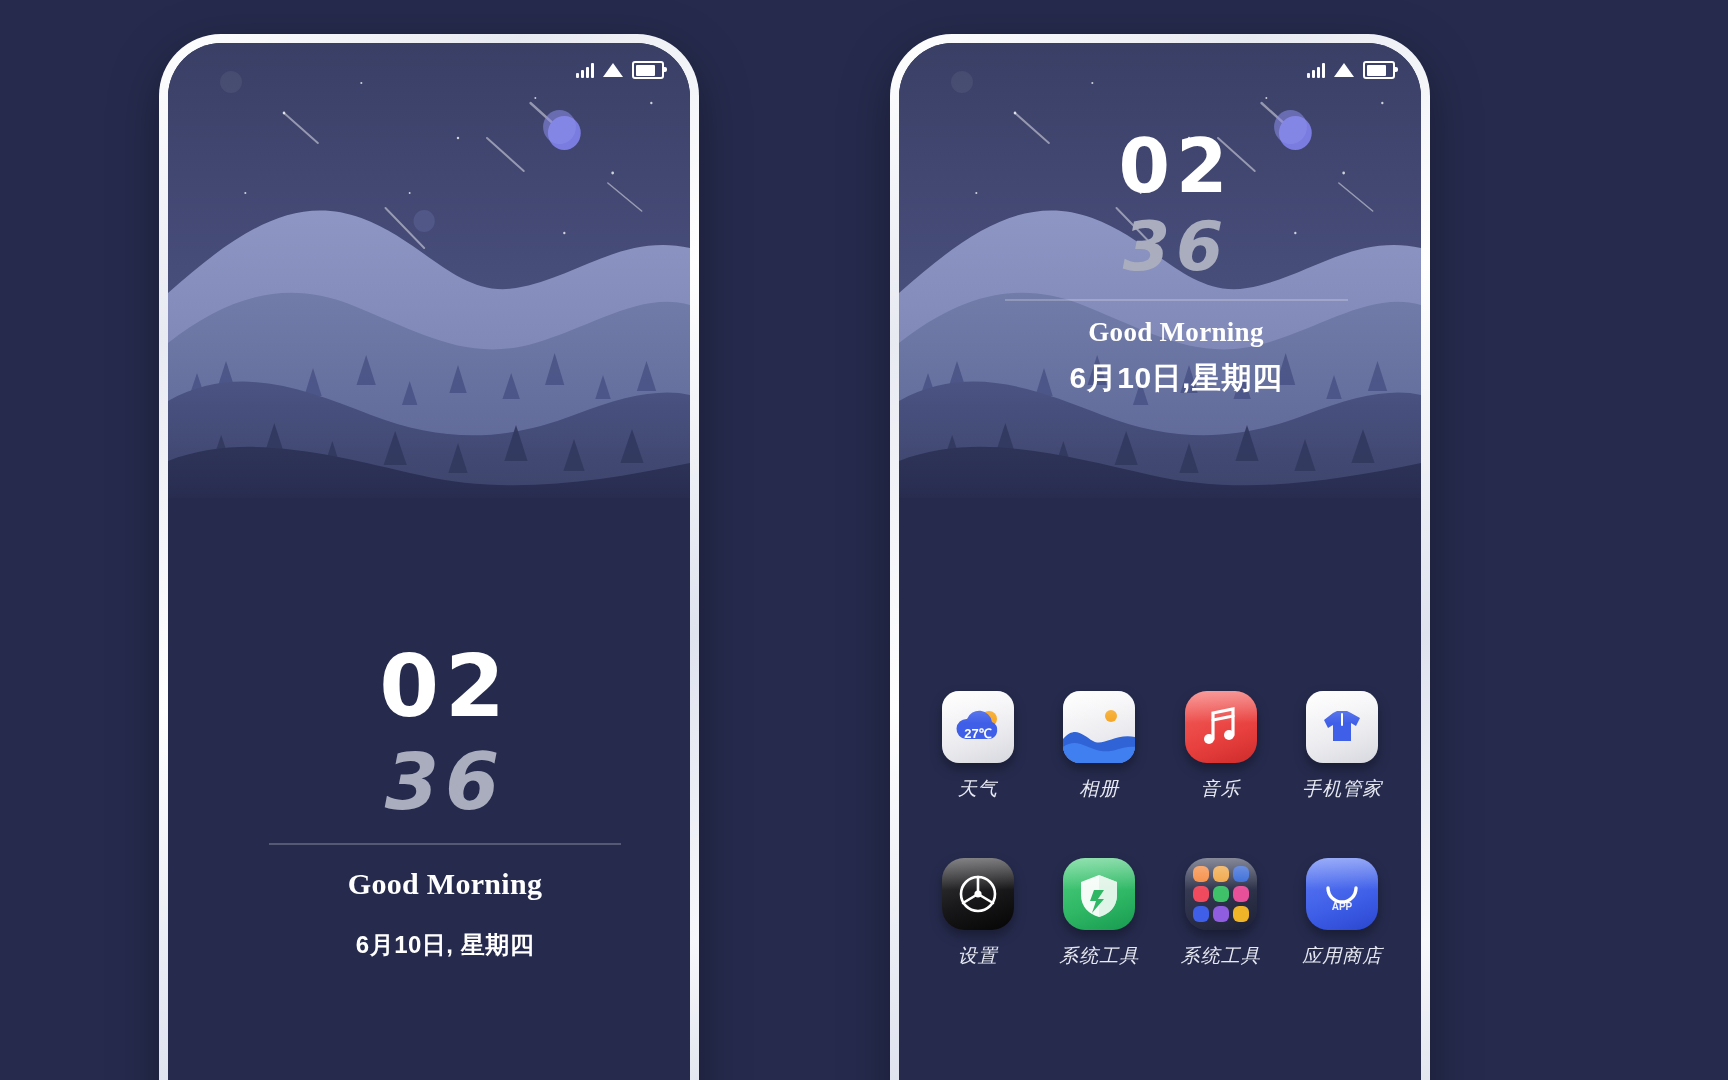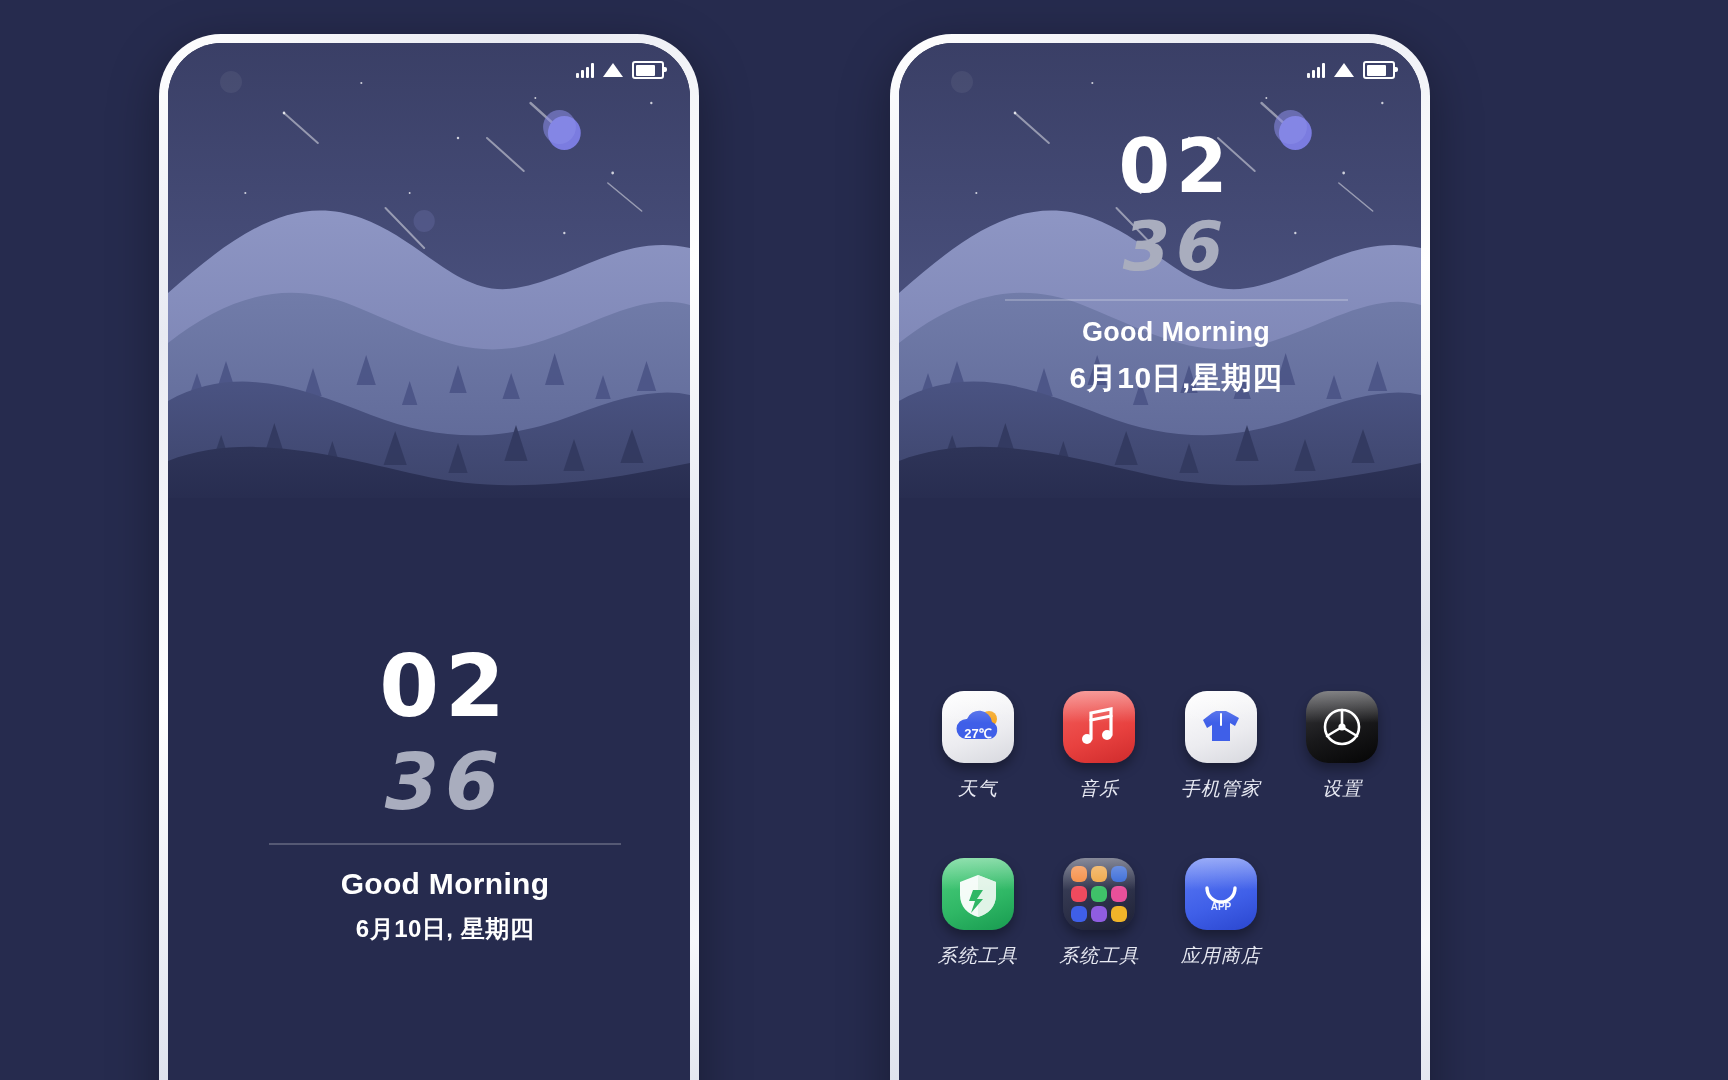--- a/index.html
+++ b/index.html
@@ -58,22 +58,22 @@
 
   
   .clock{position:absolute;left:0;right:0;text-align:center;z-index:6;padding-left:32px;}
   .clock .hh,.clock .mm{
     font-family:"DejaVu Sans",sans-serif;
     font-weight:700;letter-spacing:6px;line-height:1;
   }
   .clock .hh{font-size:86px;color:#ffffff;}
   .clock .mm{font-size:78px;color:#a9adbe;margin-top:14px;font-style:italic;}
   .clock .rule{height:2px;background:rgba(255,255,255,.22);margin:22px auto 0;width:72%;}
-  .clock .greet{margin-top:22px;font-size:30px;font-weight:600;color:#ffffff;letter-spacing:.3px;}
-  .clock .date{margin-top:12px;font-size:24px;font-weight:600;color:#ffffff;letter-spacing:.5px;}
+  .clock .greet{margin-top:22px;font-size:30px;font-weight:600;color:#ffffff;letter-spacing:.3px;font-family:Liberation Serif, serif;}
+  .clock .date{margin-top:28px;font-size:24px;font-weight:600;color:#ffffff;letter-spacing:.5px;}
 
   .clock.lock{top:600px;}
   .clock.home{top:86px;}
   .clock.home .hh{font-size:74px;}
   .clock.home .mm{font-size:68px;margin-top:10px;}
   .clock.home .rule{margin-top:18px;width:70%;}
   .clock.home .greet{margin-top:16px;font-size:27px;}
   .clock.home .date{margin-top:10px;font-size:30px;}
 
   
@@ -91,21 +91,21 @@
     display:flex;align-items:center;justify-content:center;
   }
   .ic:before{
     content:"";position:absolute;left:0;top:0;right:0;height:45%;
     background:linear-gradient(180deg,rgba(255,255,255,.38),rgba(255,255,255,0));
     pointer-events:none;
   }
   .ic svg{display:block;}
   .app .lbl{margin-top:13px;font-size:19px;color:#e7e9f2;font-weight:500;letter-spacing:1px;font-style:italic;}
 
-  .ic.white{background:linear-gradient(160deg,#ffffff,#ececf0 60%,#d7d8de);}
+  .ic.white{background:linear-gradient(160deg,#ffffff,#ececf0 60%,#d7d8de);border-radius:17px;}
   .ic.red{background:linear-gradient(160deg,#f4625f,#e8413f 60%,#cf2b2c);}
   .ic.black{background:linear-gradient(160deg,#3b3b3f,#18181a 55%,#050505);}
   .ic.green{background:linear-gradient(160deg,#4ed07f,#2fb765 60%,#189b50);}
   .ic.blue{background:linear-gradient(160deg,#5d7bf5,#3f5fe8 60%,#2a46cf);}
   .ic.folder{background:linear-gradient(160deg,#41465f,#2c3048 60%,#1e2135);
     display:grid;grid-template-columns:repeat(3,1fr);grid-template-rows:repeat(3,1fr);
     gap:4px;padding:8px;box-sizing:border-box;align-items:stretch;}
   .ic.folder b{border-radius:6px;display:block;}
 </style>
 </head>
@@ -329,20 +329,30 @@
           <div class="ic white">
             <svg width="72" height="72" viewBox="0 0 72 72">
               <circle cx="47" cy="28" r="8" fill="#f5a623"></circle>
               <path d="M24 48a10 10 0 0 1 1-20 13 13 0 0 1 25 3 9 9 0 0 1-2 17H24z" fill="#3f5fe8"></path>
               <text x="36" y="47" font-family="Liberation Sans, sans-serif" font-size="13" font-weight="700" fill="#ffffff" text-anchor="middle">27℃</text>
             </svg>
           </div>
           <span class="lbl">天气</span>
         </div>
 
+        <div class="app">
+          <div class="ic white">
+            <svg width="72" height="72" viewBox="0 0 72 72">
+              <circle cx="48" cy="25" r="6" fill="#f5a623"></circle>
+              <path d="M0 48 C12 34 20 44 30 50 C40 56 52 42 72 46 L72 72 L0 72 Z" fill="#2f63d6"></path>
+              <path d="M0 56 C14 46 24 58 38 60 C52 62 60 54 72 56 L72 72 L0 72 Z" fill="#3f7ff0"></path>
+            </svg>
+          </div>
+          <span class="lbl">相册</span>
+        </div>
 
         <div class="app">
           <div class="ic red">
             <svg width="72" height="72" viewBox="0 0 72 72">
               <g fill="none" stroke="#ffffff" stroke-width="3.2" stroke-linecap="round">
                 <path d="M28 48 V22 L48 18 V44"></path>
                 <path d="M28 29 L48 25"></path>
               </g>
               <circle cx="24" cy="48" r="5" fill="#ffffff"></circle>
               <circle cx="44" cy="44" r="5" fill="#ffffff"></circle>

